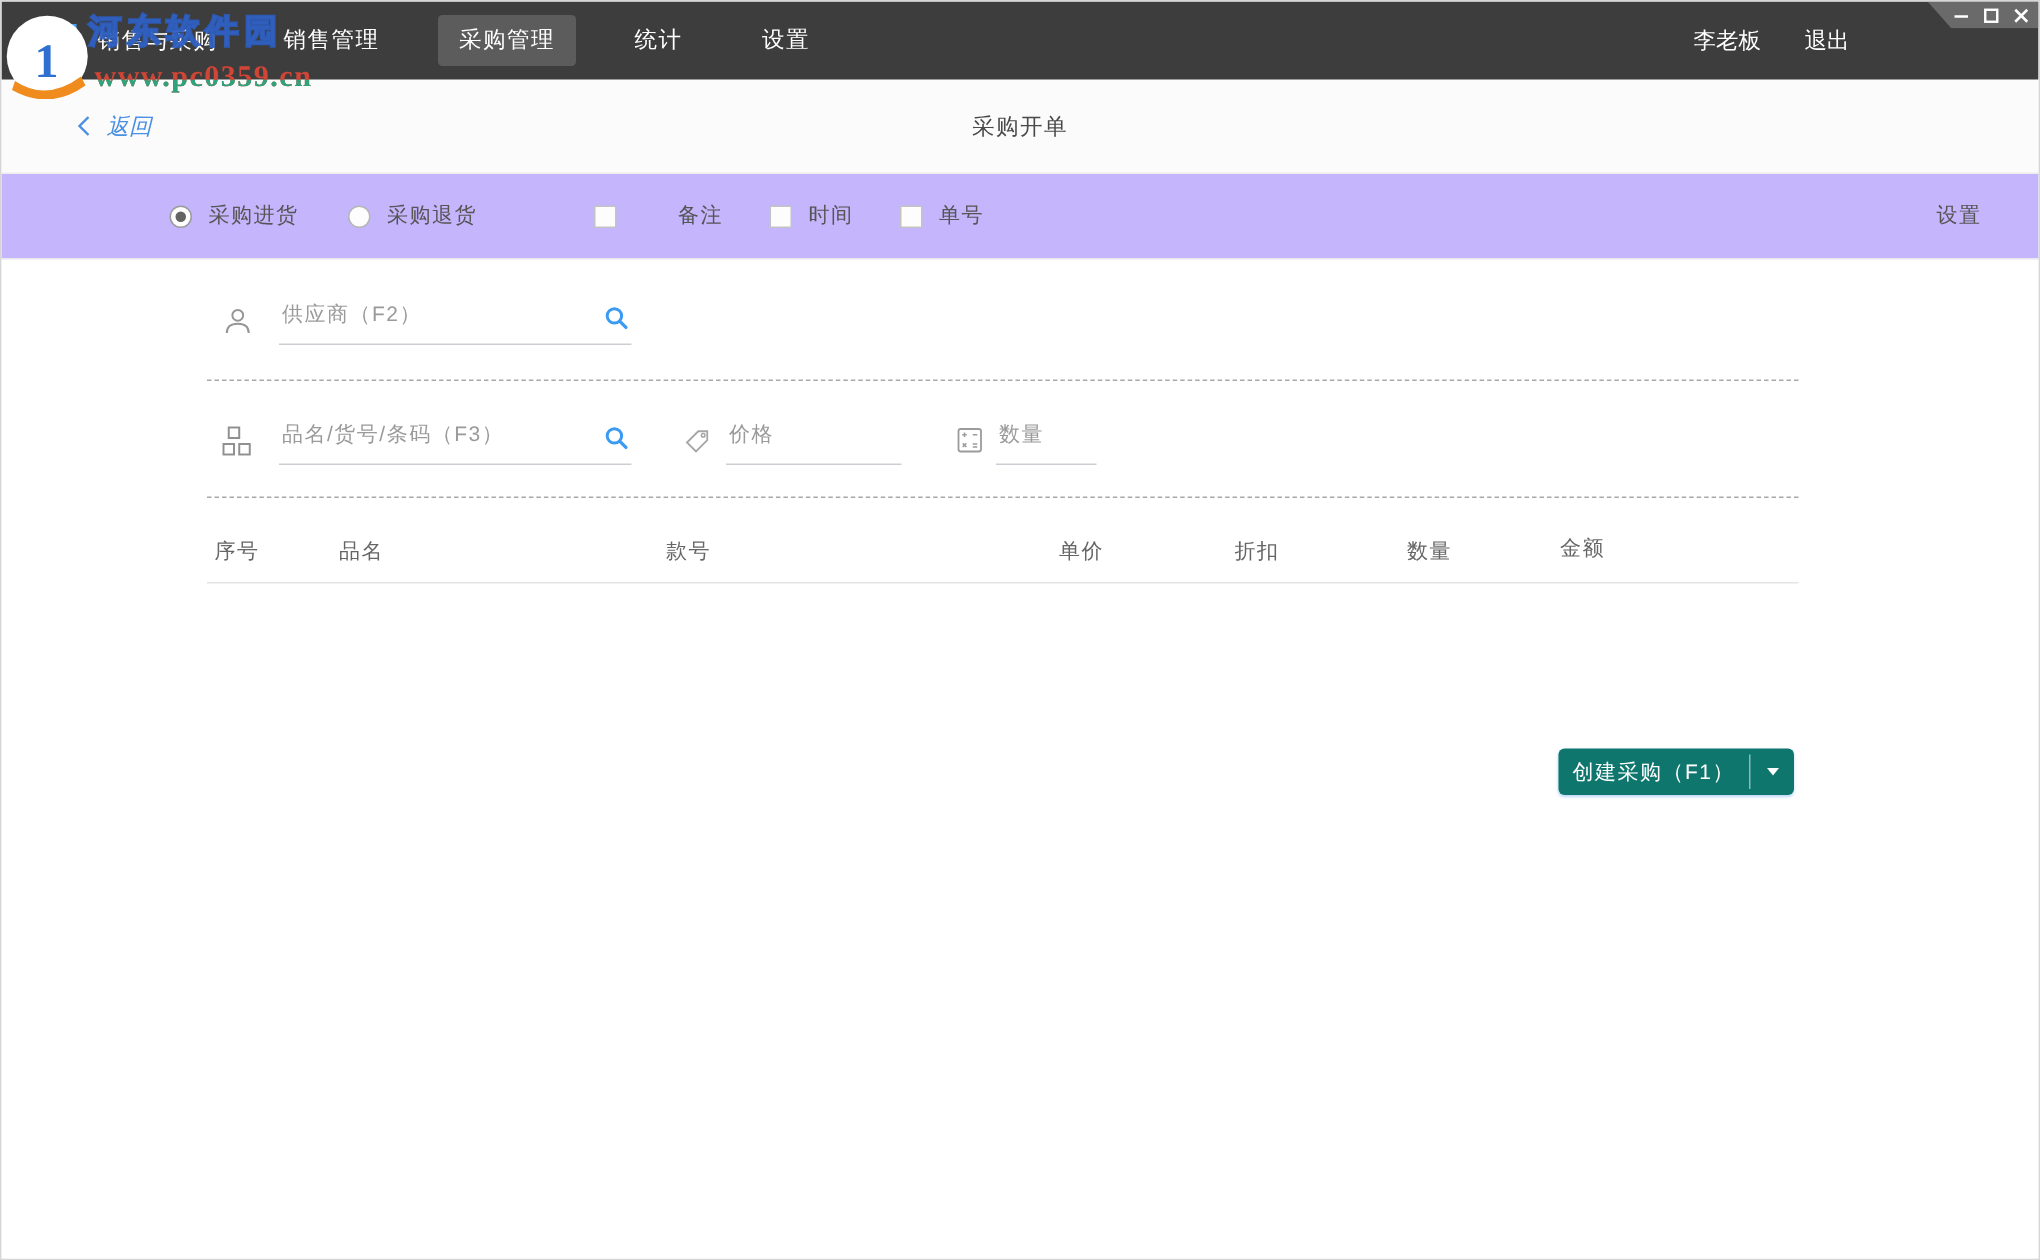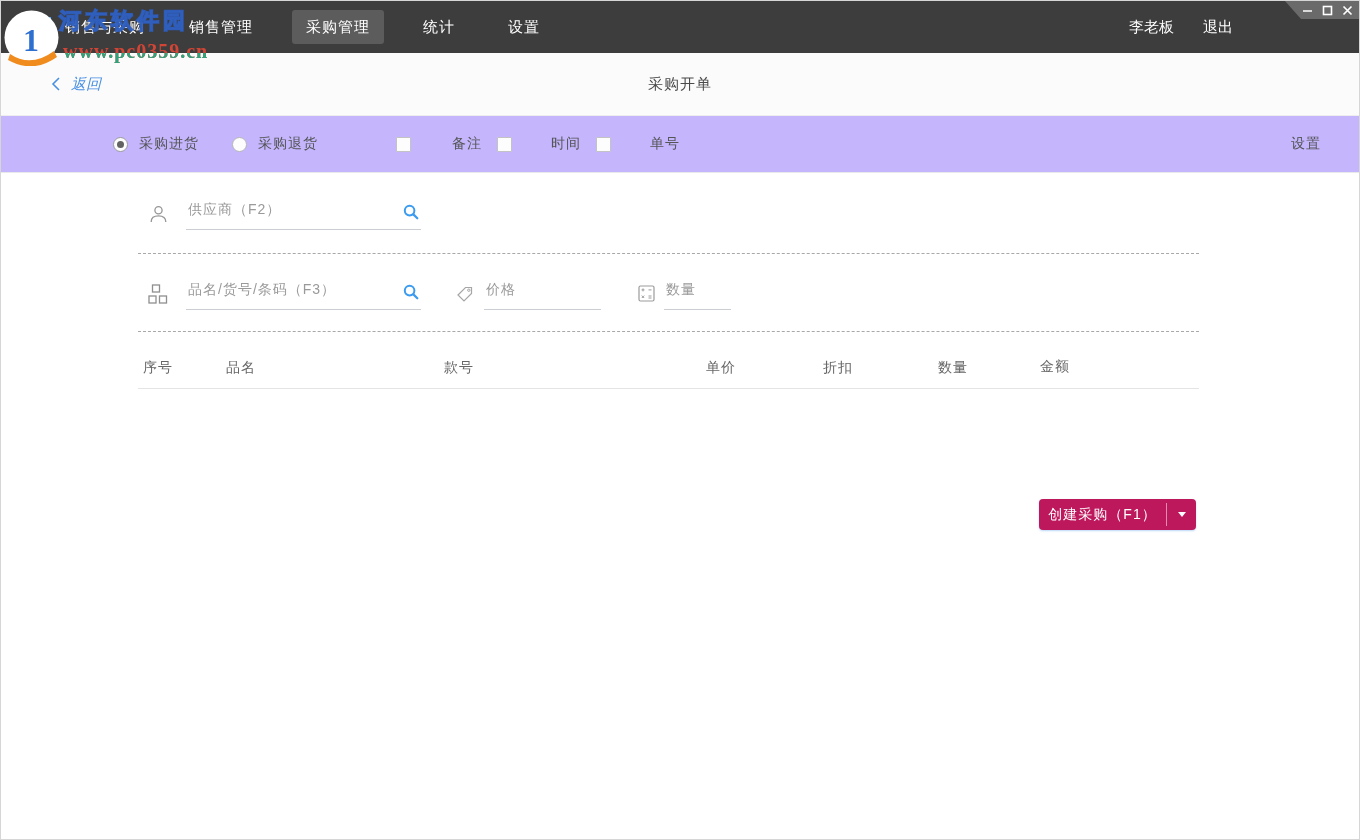--- a/index.html
+++ b/index.html
@@ -82,21 +82,21 @@
   .radio {
     width:15px; height:15px; border-radius:50%; border:1px solid #9b9b9b;
     background:#fdfdfd; display:flex; align-items:center; justify-content:center;
   }
   .radio.checked::after { content:""; width:7px; height:7px; border-radius:50%; background:#636363; }
   .radio.unchecked { border-color:#b6b6b6; }
   .checkbox { width:15px; height:15px; border:1px solid #c3c3c3; background:#fdfdfd; border-radius:1px; }
   .ctl-label { margin-left:11px; letter-spacing:1px; }
   .rg2 { margin-left:33px;align-items:center; }
   .cg1 { margin-left:78px;gap:30px; }
-  .cg2,.cg3 { margin-left:15px;gap:28px; }
+  .cg2,.cg3 { margin-left:31px; }
   .filter-settings { margin-left:auto; margin-right:38px; color:#555; cursor:pointer; letter-spacing:1px; }
 
   
   .content { position:relative; height:668px; background:#fff; }
 
   .field-icon { position:absolute; }
   .icon-supplier { left:147px; top:31px; }
   .icon-product  { left:147px; top:111px; }
   .icon-tag      { left:455px; top:112px; }
   .icon-calc     { left:637px; top:112px; }
@@ -122,21 +122,21 @@
   .table-header {
     position:absolute; left:137px; top:172px; width:1061px; height:44px;
     border-bottom:1px solid #e3e4e6;
   }
   .th { position:absolute; top:0; line-height:44px; font-size:14px; color:#666; letter-spacing:1px; }
   .th-0 { left:5px; }  .th-1 { left:88px; }  .th-2 { left:306px; }
   .th-3 { left:568px; } .th-4 { left:685px; } .th-5 { left:800px; } .th-6 { left:902px;font-family:Liberation Mono, monospace; }
 
   .create-btn {
     position:absolute; right:163px; top:326px; width:157px; height:31px;
-    background:#be185d; border-radius:4px; display:flex; align-items:stretch;
+    background:#0f766e; border-radius:4px; display:flex; align-items:stretch;
     cursor:pointer; box-shadow:0 1px 2px rgba(60,140,230,0.35);
   }
   .create-label {
     flex:1; display:flex; align-items:center; justify-content:center;
     color:#fff; font-size:14px; letter-spacing:1px;
   }
   .create-divider { width:1px; background:rgba(255,255,255,0.5); margin:4px 0; }
   .create-caret { width:29px; display:flex; align-items:center; justify-content:center; }
   .caret-shape { width:0; height:0; border-left:4.5px solid transparent; border-right:4.5px solid transparent; border-top:5px solid #fff; }
 </style>

